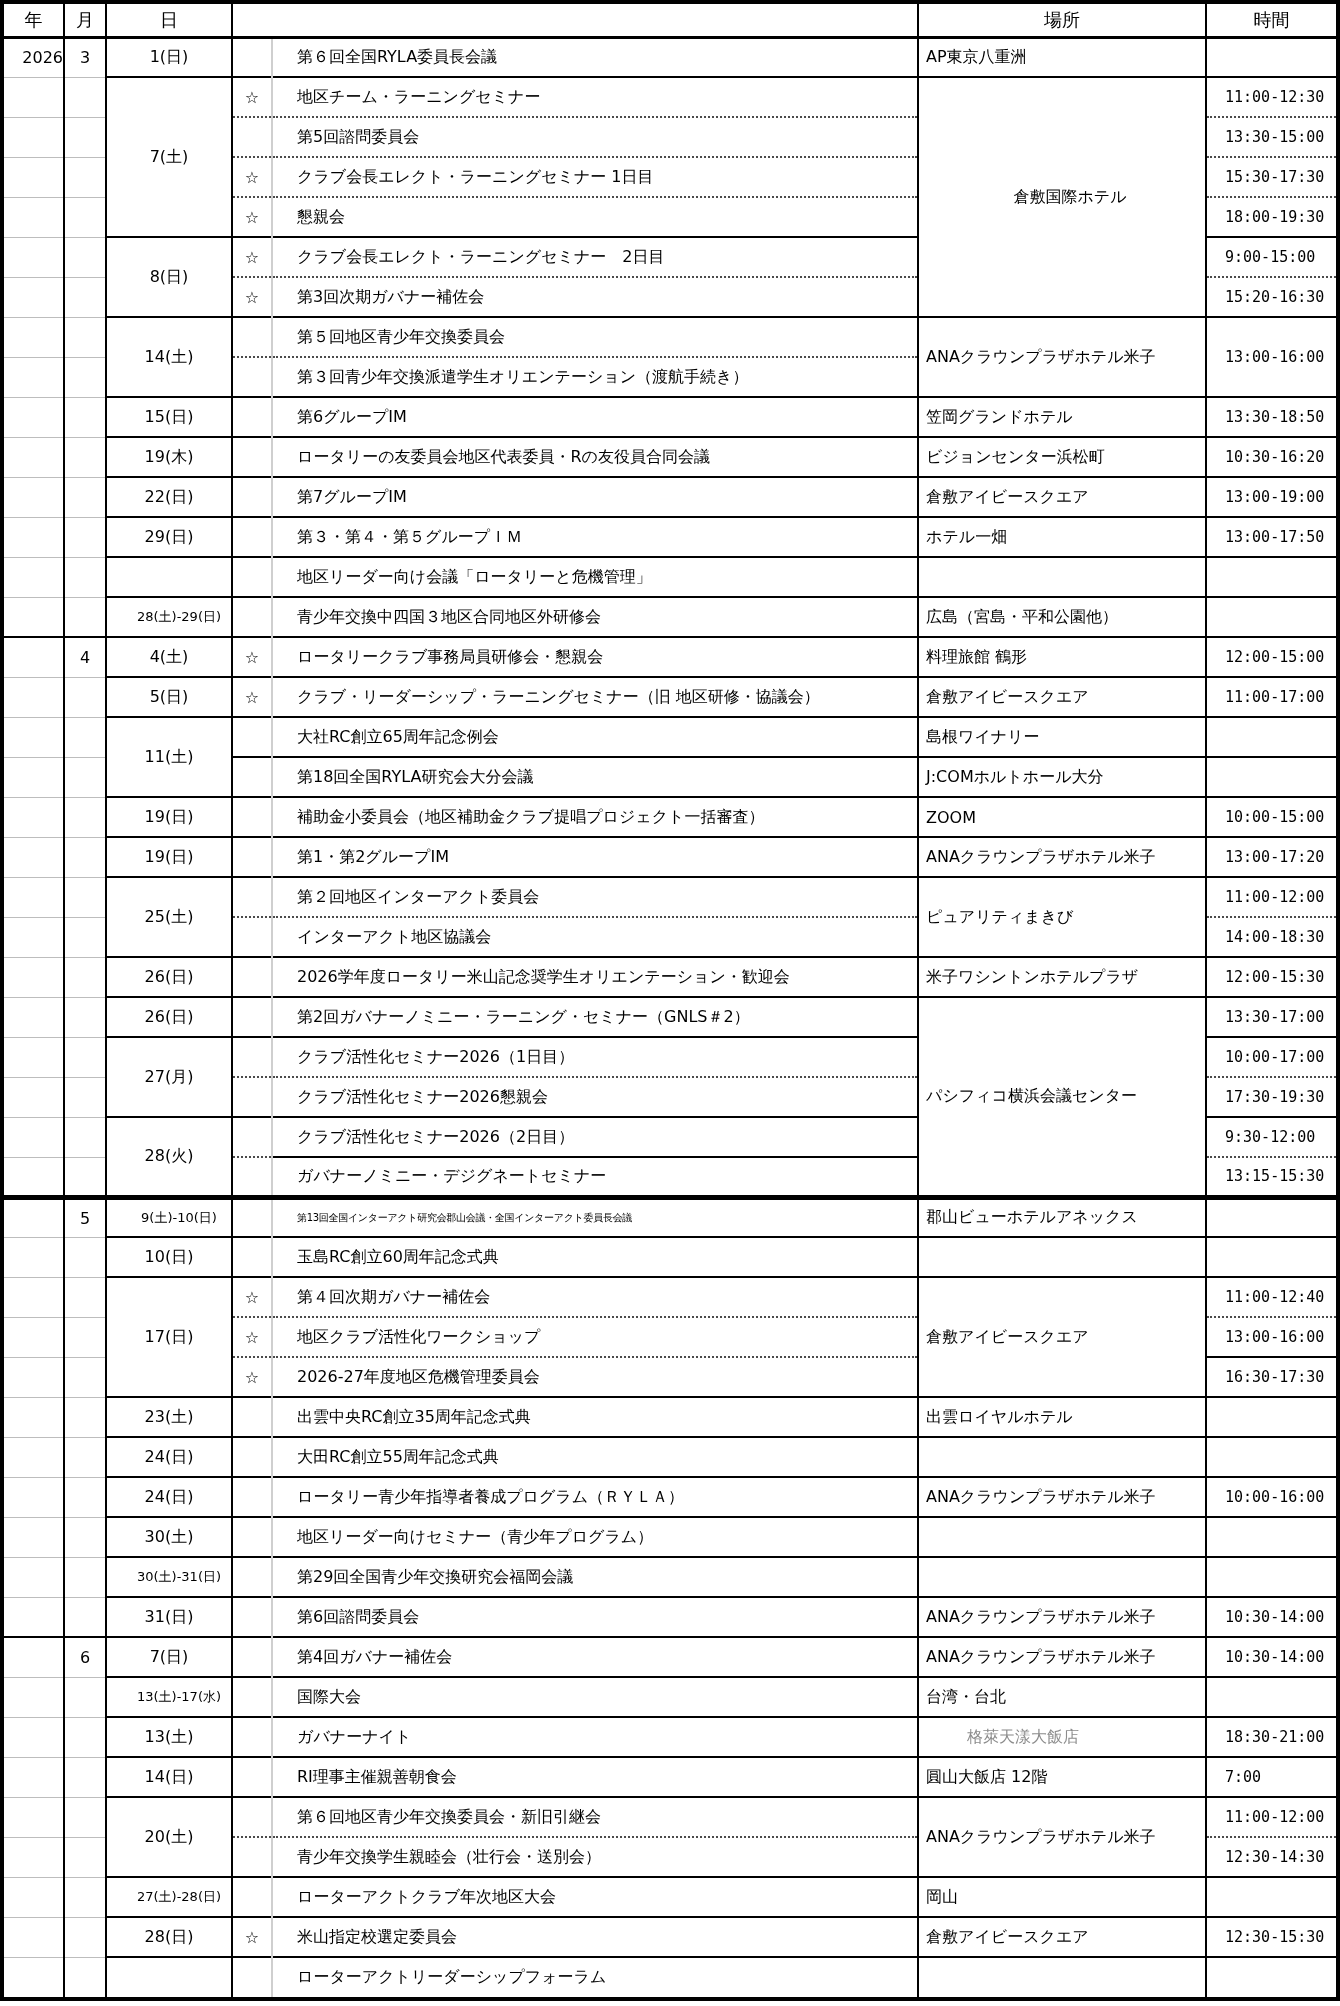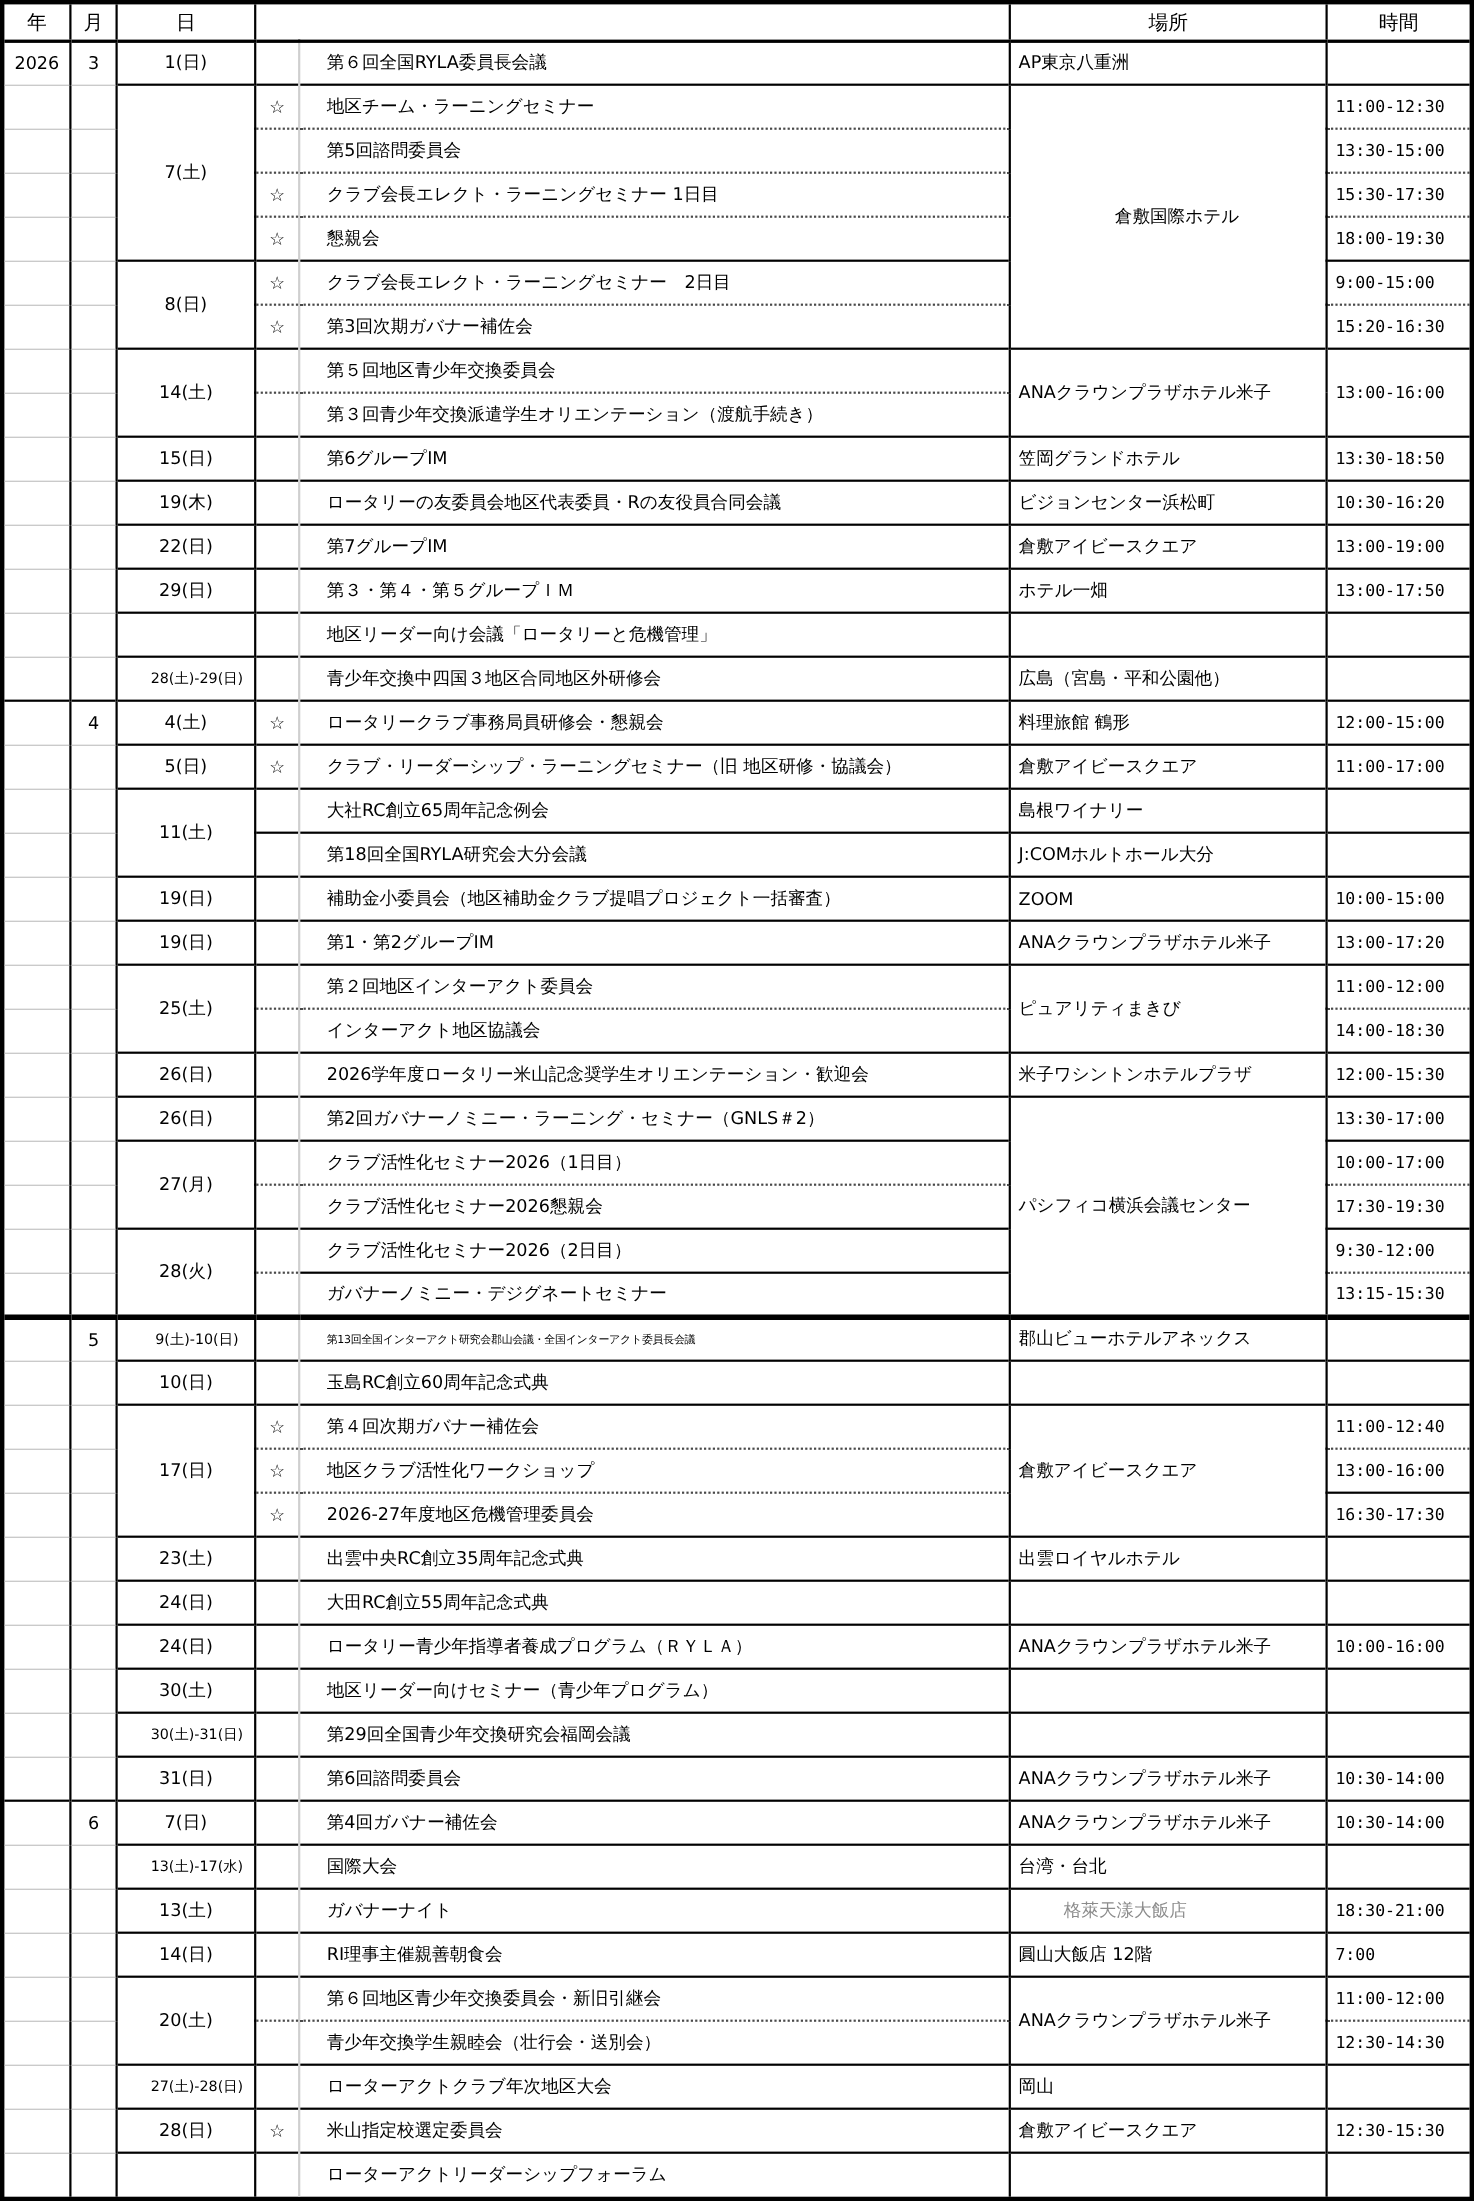--- a/index.html
+++ b/index.html
@@ -5,27 +5,27 @@
   html,body{margin:0;padding:0;background:#fff;}
   .sheet{width:1332px;border:4px solid #000;box-sizing:content-box;}
   table{border-collapse:collapse;table-layout:fixed;width:1332px;color:#000;
         font-family:"DejaVu Sans","Liberation Sans",sans-serif;}
   thead tr{height:33px;}
   tbody tr{height:40px;}
   th{font-weight:normal;font-size:18px;text-align:center;vertical-align:middle;
      border-bottom:3px solid #000;padding:0;white-space:nowrap;overflow:hidden;}
   .hb{border-right:2px solid #000;}
   td{vertical-align:middle;padding:0;white-space:nowrap;overflow:hidden;font-size:16px;}
-  .c-year{text-align:center;border-right:2px solid #000;}
+  .c-year{text-align:right;border-right:2px solid #000;}
   .c-month{text-align:center;border-right:2px solid #000;}
   .c-day{text-align:center;border-right:2px solid #000;}
   .c-star{text-align:center;border-right:2px solid #cfcfcf;font-size:16px;}
   .c-event{padding-left:24px;border-right:2px solid #000;}
   .c-place{padding-left:7px;border-right:2px solid #000;}
-  .c-time{padding-left:7px;font-size:15px;
+  .c-time{padding-left:18px;font-size:15px;
           font-family:"DejaVu Sans Mono","Liberation Mono",monospace;}
   .ctr{text-align:center;padding-left:16px;}
   .gry{color:#8c8c8c;padding-left:48px;}
   .sm{font-size:13px;padding-left:20px;}
   .sme{font-size:10px;letter-spacing:-0.3px;}
   .bt-none{border-top:0;}
   .bt-gray{border-top:1px solid #bdbdbd;}
   .bt-black{border-top:2px solid #000;}
   .bt-dot{border-top:2px dotted #4a4a4a;}
   .bt-thick{border-top:5px solid #000;}

